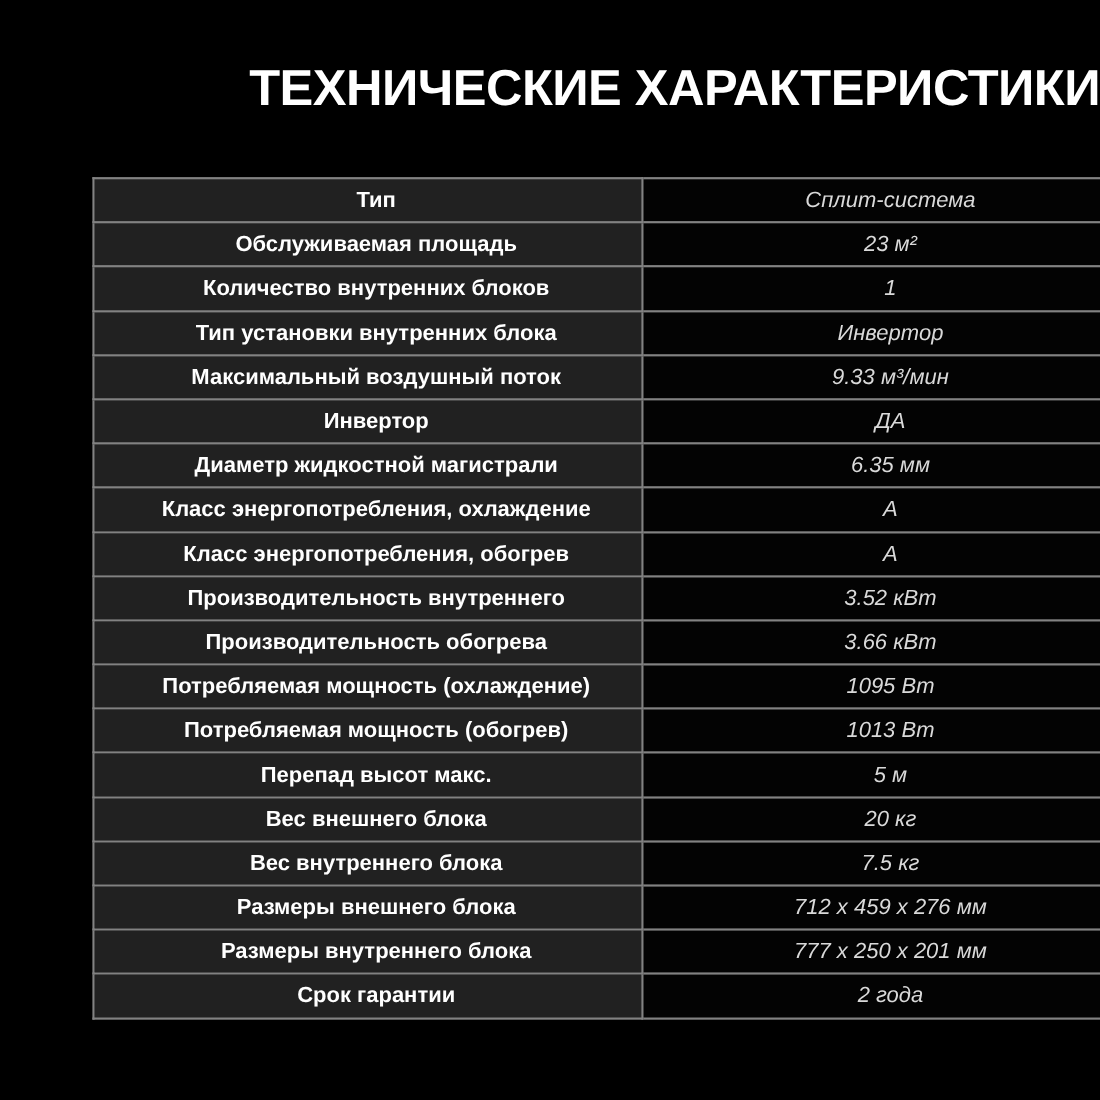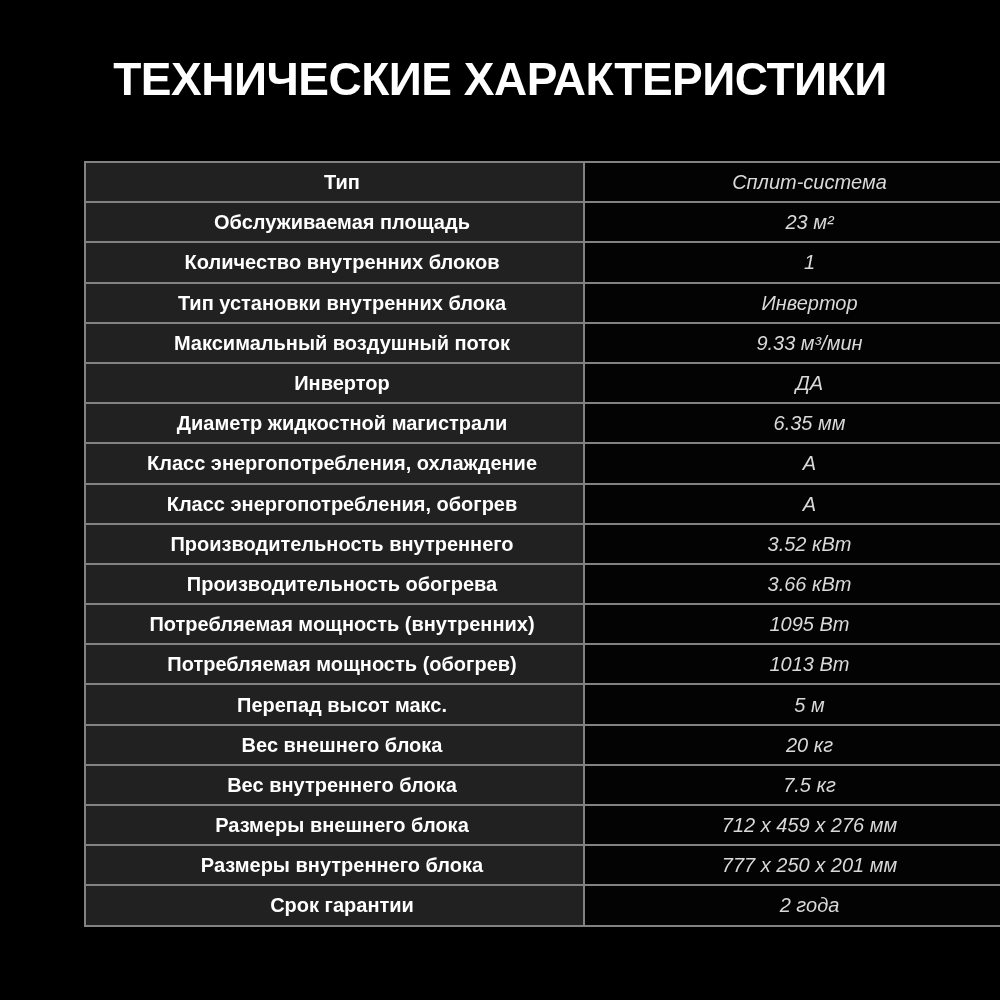--- a/index.html
+++ b/index.html
@@ -14,21 +14,21 @@
     background: var(--page-bg, #000000);
     overflow: hidden;
     font-family: "Liberation Sans", sans-serif;
   }
   .title {
     position: absolute;
     top: 52px;
     left: 0;
     width: 100%;
     margin: 0;
-    text-align: center;
+    text-align: right;
     font-size: 46px;
     font-weight: bold;
     letter-spacing: -0.5px;
     color: var(--title-text, #ffffff);
     white-space: nowrap;
   }
   table.spec-table {
     position: absolute;
     left: 84px;
     top: 161px;
@@ -107,21 +107,21 @@
         </tr>
         <tr>
           <td class="spec-label">Производительность внутреннего</td>
           <td class="spec-value">3.52 кВт</td>
         </tr>
         <tr>
           <td class="spec-label">Производительность обогрева</td>
           <td class="spec-value">3.66 кВт</td>
         </tr>
         <tr>
-          <td class="spec-label">Потребляемая мощность (внутренних)</td>
+          <td class="spec-label">Потребляемая мощность (охлаждение)</td>
           <td class="spec-value">1095 Вт</td>
         </tr>
         <tr>
           <td class="spec-label">Потребляемая мощность (обогрев)</td>
           <td class="spec-value">1013 Вт</td>
         </tr>
         <tr>
           <td class="spec-label">Перепад высот макс.</td>
           <td class="spec-value">5 м</td>
         </tr>

